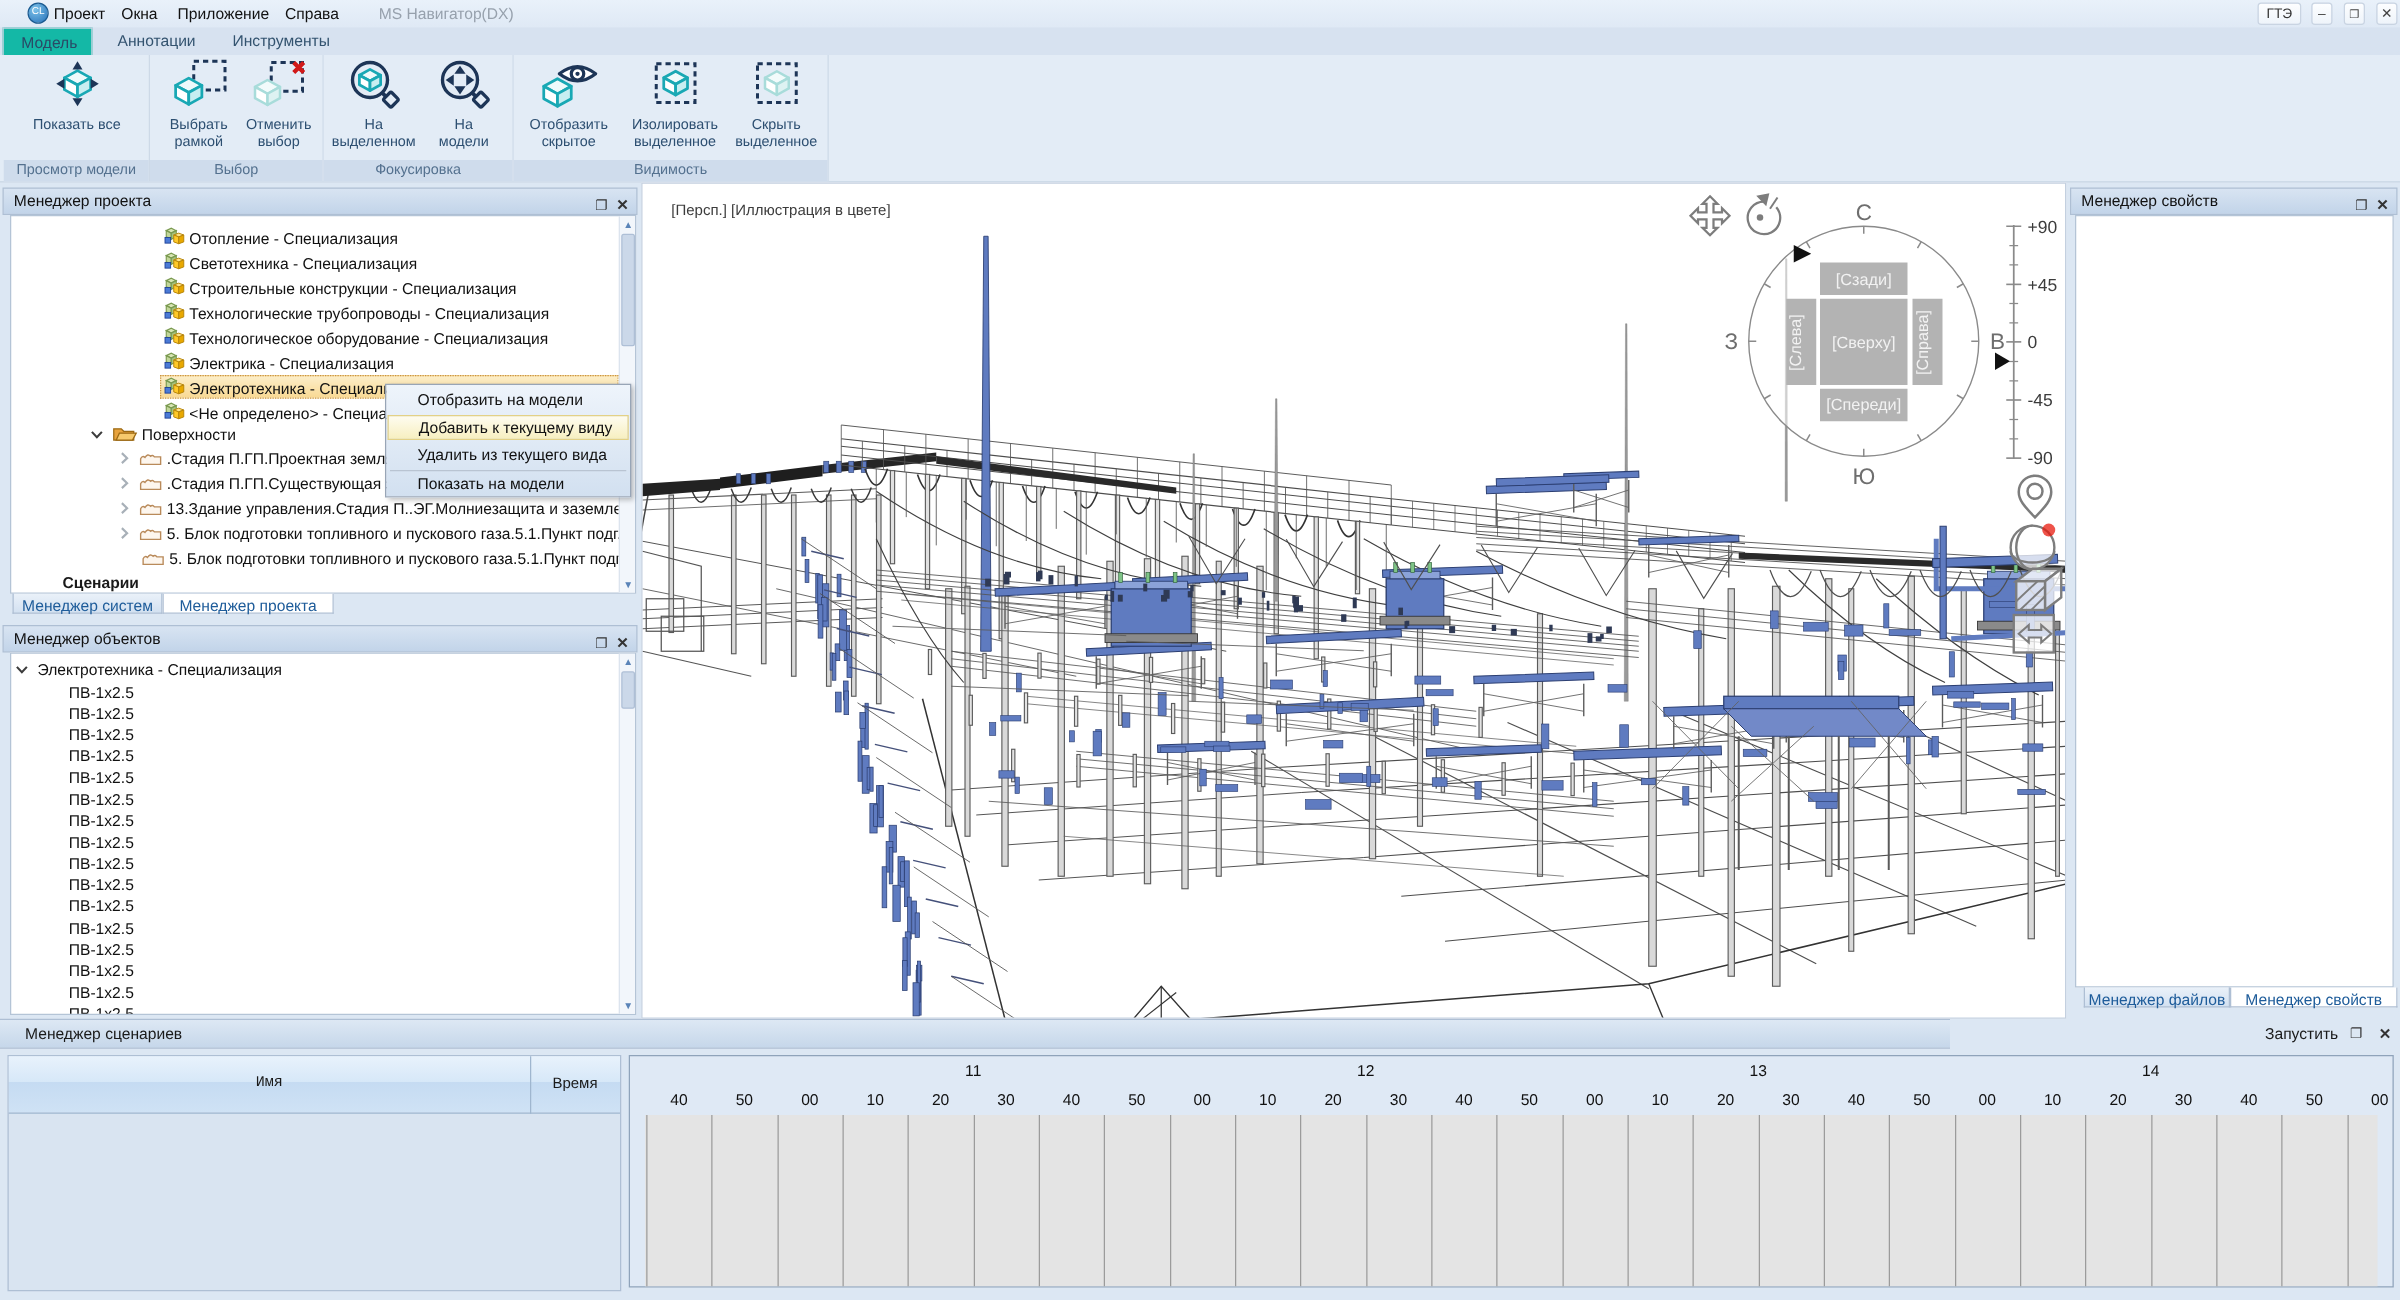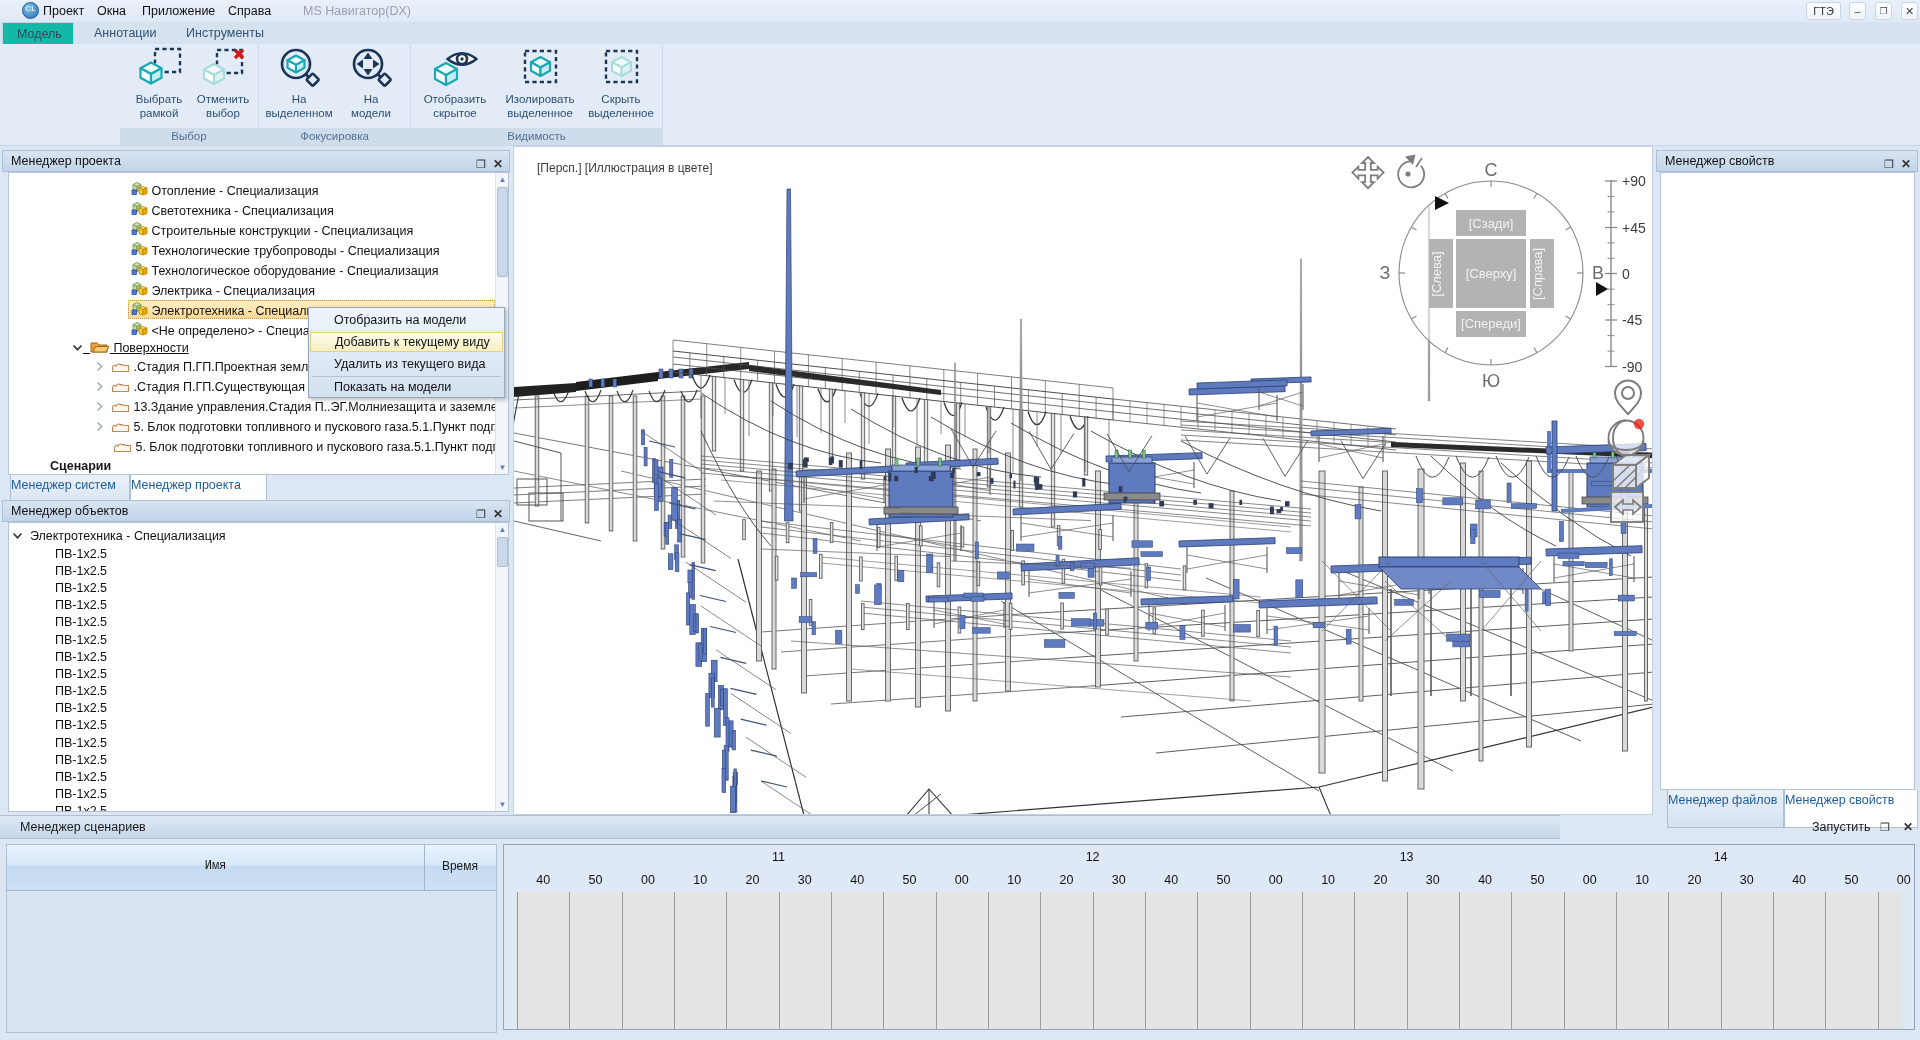--- a/index.html
+++ b/index.html
@@ -19,21 +19,21 @@
 .rgroup { position:absolute; top:0; height:101px; border-right:1px solid #cdd9e7; background:#e3ecf6; }
 .rglabel { position:absolute; left:0; right:0; top:84px; height:17px; background:#cfdcec; color:#54718f;
    font-size:11.5px; text-align:center; line-height:16px; }
 .rbtn { position:absolute; text-align:center; color:#2d4f71; font-size:11.5px; line-height:14.5px; }
 .rbtn .ric { display:block; margin:0 auto; }
 
 .phead { position:absolute; height:22px; background:linear-gradient(#d8e4f2,#c2d4e9); border:1px solid #aebfd4;
   font-size:12.5px; color:#111; line-height:20px; padding-left:8px; }
 .phicons { position:absolute; right:6px; top:3px; color:#333; }
 .pbody { position:absolute; background:#fff; border:1px solid #b4c4d6; }
-.btab { position:absolute; height:38px; font-size:12.5px; color:#1e5c9a; line-height:21px;
+.btab { position:absolute; height:16px; font-size:12.5px; color:#1e5c9a; text-align:center; line-height:21px;
   background:linear-gradient(#eaf1f9,#d3e1f1); border:1px solid #aebfd4; border-top:none; }
 .btab.sel { background:#fff; }
 
 .trow { position:absolute; white-space:nowrap; font-size:12.5px; color:#111; }
 
 .sbar { position:absolute; width:13px; background:#f2f6fb; border-left:1px solid #dce4ee; }
 .sbtn { position:absolute; left:0; width:13px; height:13px; color:#5a84b8; font-size:8px; text-align:center; line-height:13px; }
 .sthumb { position:absolute; left:1px; width:11px; background:#cbd8e9; border:1px solid #aebfd6; border-radius:2px; }
 
 #ctxmenu { left:308px; top:307px; width:197px; height:91px; background:linear-gradient(#eef4fb,#d2e0f0);
@@ -69,20 +69,34 @@
  <div class="winbtn" style="left:1901px;">✕</div>
 </div>
 
 <div id="tabrow" class="abs">
  <div class="rtab sel" style="left:2px;width:72px;">Модель</div>
  <div class="rtab" style="left:80px;">Аннотации</div>
  <div class="rtab" style="left:172px;">Инструменты</div>
 </div>
 
 <div id="ribbon" class="abs">
+ <div class="rgroup" style="left:3px;width:117px;">
+   <div class="rbtn" style="left:0px;top:2px;width:117px;"><span class="ric"><svg width="64" height="42" viewBox="0 0 64 42">
+<g stroke="#19a8b4" stroke-width="2.2" stroke-linejoin="round">
+<polygon points="21.5,16.275 32,10.5 42.5,16.275 32,22.05" fill="#eefafb"></polygon>
+<polygon points="21.5,16.275 32,22.05 32,31.5 21.5,25.725" fill="#ffffff"></polygon>
+<polygon points="42.5,16.275 32,22.05 32,31.5 42.5,25.725" fill="#c8eef1"></polygon>
+</g>
+<polygon points="32,3 36,9.5 28,9.5" fill="#1d3557"></polygon>
+<polygon points="32,39 36,32.5 28,32.5" fill="#1d3557"></polygon>
+<polygon points="15,21 21.5,17 21.5,25" fill="#1d3557"></polygon>
+<polygon points="49,21 42.5,17 42.5,25" fill="#1d3557"></polygon>
+</svg></span>Показать все</div>
+   <div class="rglabel">Просмотр модели</div>
+ </div>
  <div class="rgroup" style="left:120px;width:139px;">
    <div class="rbtn" style="left:8px;top:2px;width:62px;"><span class="ric"><svg width="48" height="42" viewBox="0 0 48 42">
 <rect x="20" y="3" width="25" height="23" fill="none" stroke="#1d3557" stroke-width="2.4" stroke-dasharray="4.2 3.2"></rect>
 <g stroke="#19a8b4" stroke-width="2.2" stroke-linejoin="round">
 <polygon points="5.5,22.275 16,16.5 26.5,22.275 16,28.05" fill="#eefafb"></polygon>
 <polygon points="5.5,22.275 16,28.05 16,37.5 5.5,31.725" fill="#ffffff"></polygon>
 <polygon points="26.5,22.275 16,28.05 16,37.5 26.5,31.725" fill="#c8eef1"></polygon>
 </g>
 </svg></span>Выбрать<br>рамкой</div>
    <div class="rbtn" style="left:72px;top:2px;width:62px;"><span class="ric"><svg width="48" height="42" viewBox="0 0 48 42">
@@ -219,21 +233,21 @@
 </svg></span> Электротехника - Специализ</div>
 <div class="trow" style="left:122px;top:148px;"><span style="vertical-align:-2px;"><svg width="17" height="16" viewBox="0 0 17 16">
 <polygon points="2,3.5 6,1.5 10,3.5 6,5.5" fill="#d8e6b4" stroke="#7a9a50" stroke-width="0.9"></polygon>
 <polygon points="2,3.5 6,5.5 6,10.5 2,8.5" fill="#c2d69a" stroke="#7a9a50" stroke-width="0.9"></polygon>
 <polygon points="10,3.5 6,5.5 6,10.5 10,8.5" fill="#a8c47e" stroke="#7a9a50" stroke-width="0.9"></polygon>
 <polygon points="8,7 12,5.5 16,7 12,8.5" fill="#ffe58a" stroke="#b8860b" stroke-width="0.8"></polygon>
 <polygon points="8,7 12,8.5 12,14 8,12.5" fill="#ffc928" stroke="#b8860b" stroke-width="0.8"></polygon>
 <polygon points="16,7 12,8.5 12,14 16,12.5" fill="#e8a800" stroke="#b8860b" stroke-width="0.8"></polygon>
 <rect x="1" y="9" width="4.5" height="4.5" fill="#4a7ad6" stroke="#1d3f94" stroke-width="0.7"></rect>
 </svg></span> &lt;Не определено&gt; - Специал</div>
-<div class="trow" style="left:63px;top:167px;text-decoration:underline;"><span style="vertical-align:0px;"><svg width="11" height="8" viewBox="0 0 11 8">
+<div class="trow" style="left:63px;top:167px;"><span style="vertical-align:0px;"><svg width="11" height="8" viewBox="0 0 11 8">
           <path d="M1.5 1.5 L5.5 5.7 L9.5 1.5" stroke="#3c3c3c" stroke-width="1.7" fill="none"></path>
         </svg></span>&nbsp; <span style="vertical-align:-2px;"><svg width="20" height="14" viewBox="0 0 20 14">
 <path d="M1 12 L1 3 L7 3 L9 5 L17 5 L17 12 Z" fill="#e8a33d" stroke="#9c6a14" stroke-width="1"></path>
 <path d="M3 12 L5.5 6.5 L19 6.5 L16 12 Z" fill="#f6c96d" stroke="#9c6a14" stroke-width="1"></path>
 </svg></span> Поверхности</div>
 <div class="trow" style="left:87px;top:187px;"><span style="vertical-align:-1px;"><svg width="8" height="11" viewBox="0 0 8 11">
           <path d="M1.5 1.5 L5.7 5.5 L1.5 9.5" stroke="#a8b0b8" stroke-width="1.7" fill="none"></path>
         </svg></span>&nbsp; <span style="vertical-align:-2px;"><svg width="19" height="12" viewBox="0 0 19 12">
 <path d="M1.5 10.5 L1.5 6 Q3 3 5 5 Q7 1.5 9.5 4 Q11 2.5 12.5 4.5 L17.5 4.5 L17.5 10.5 Z" fill="#fdf6ee" stroke="#b98a5a" stroke-width="1.1"></path>
 </svg></span> .Стадия П.ГП.Проектная земля</div>

